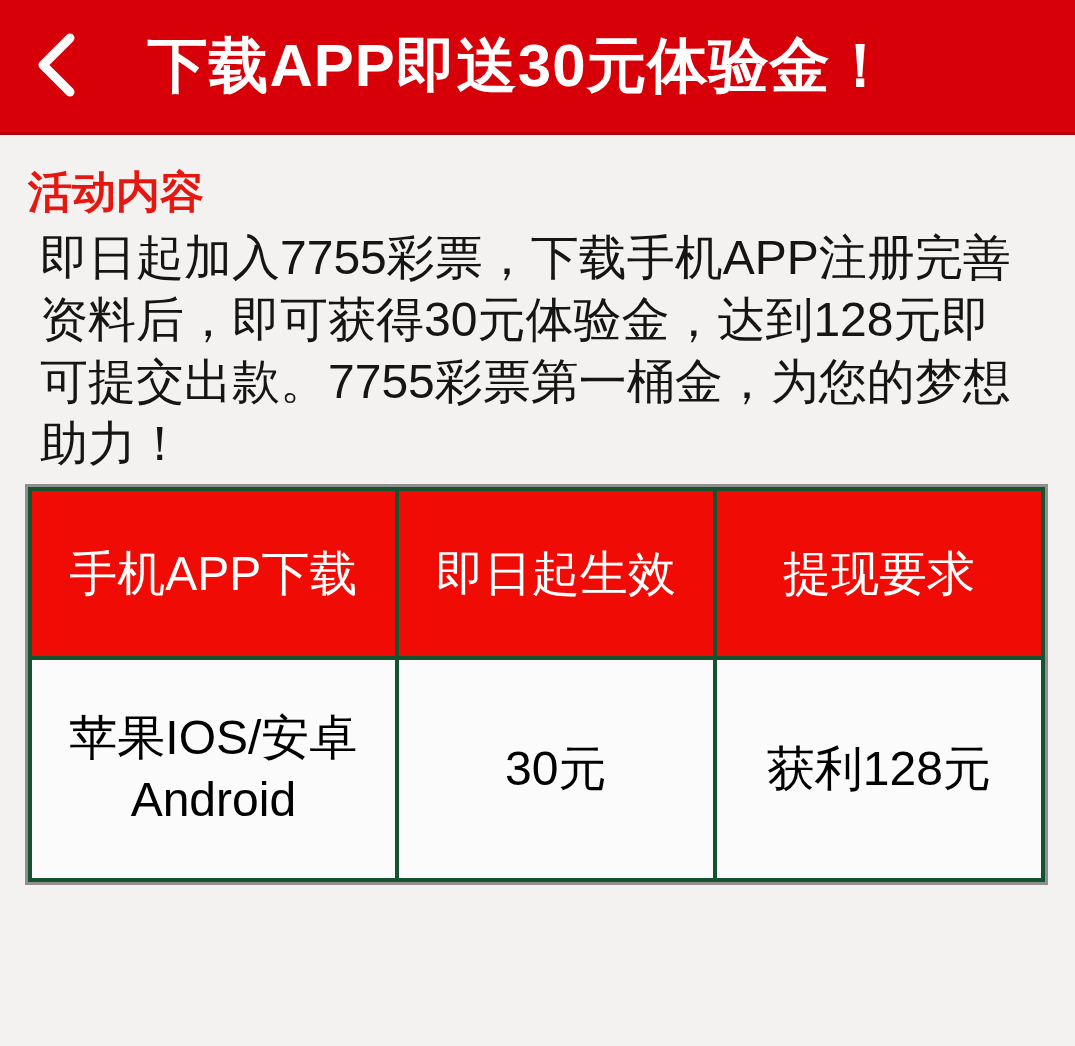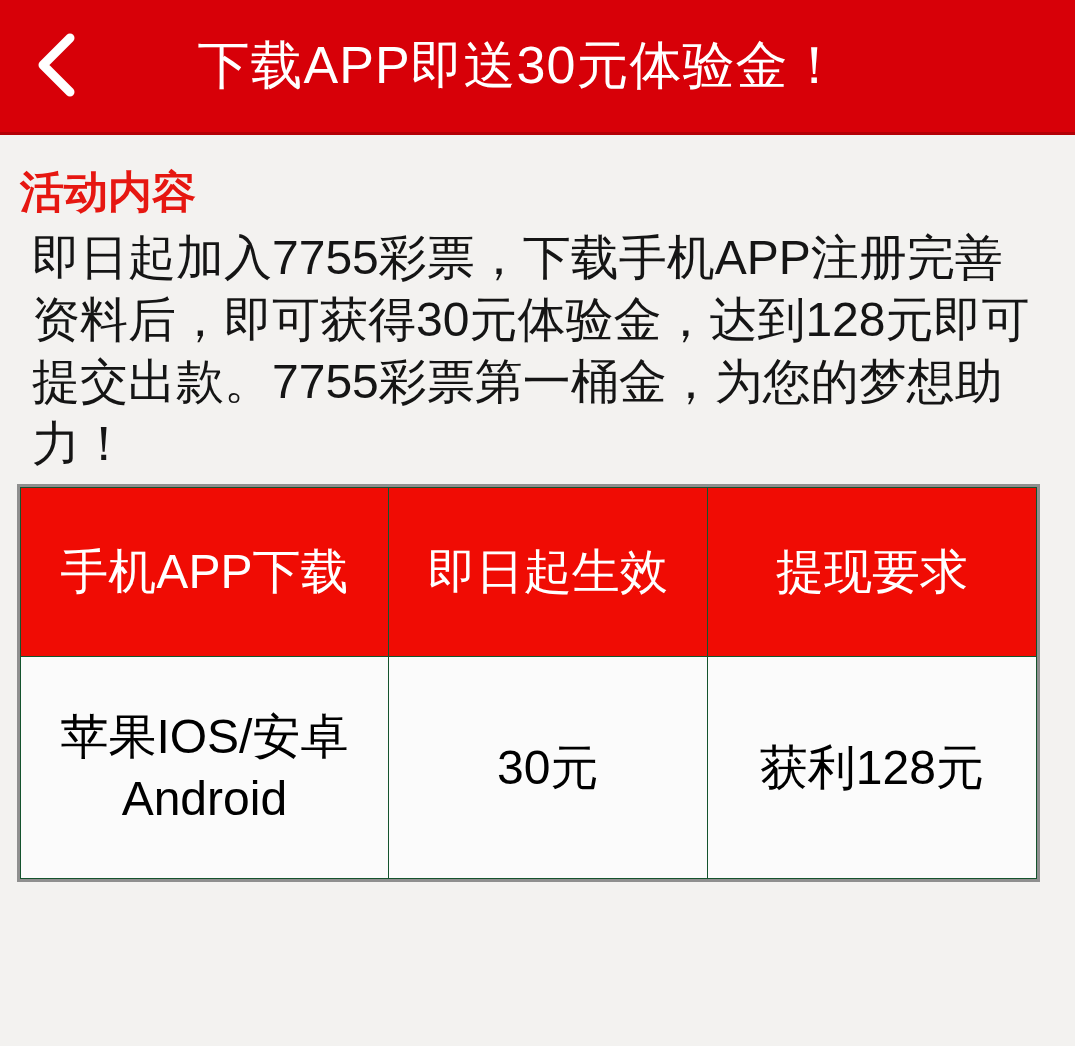--- a/index.html
+++ b/index.html
@@ -29,29 +29,29 @@
   }
   .back-btn{
     position:absolute;left:34px;top:50%;
     transform:translateY(-50%);
     width:60px;height:72px;
     display:flex;align-items:center;justify-content:flex-start;
     background:none;border:none;padding:0;cursor:pointer;
   }
   .appbar-title{
     color:#ffffff;
-    font-size:52px;
-    font-weight:400;
+    font-size:60px;
+    font-weight:700;
     letter-spacing:1px;
     margin-left:-36px; 
     white-space:nowrap;
   }
 
   
-  .content{padding:0 20px;}
+  .content{padding:0 28px;}
   .section-heading{
     color:var(--heading-red);
     font-size:44px;
     font-weight:700;
     margin:34px 0 10px 0;
     line-height:46px;
   }
   .section-heading.date{margin-top:64px;}
   .body-text{
     color:#151515;
@@ -63,21 +63,21 @@
   
   .promo-table{
     width:1017px;
     margin-top:12px;
     border-collapse:collapse;
     background:var(--cell-bg);
     box-shadow:0 0 0 3px #8f8f8f;
   }
   .promo-table th,
   .promo-table td{
-    border:1px solid #14532d;
+    border:4px solid #14532d;
     text-align:center;
     vertical-align:middle;
   }
   .promo-table th{
     background:var(--table-red);
     color:#ffffff;
     font-weight:400;
     font-size:48px;
     height:169px;
   }

